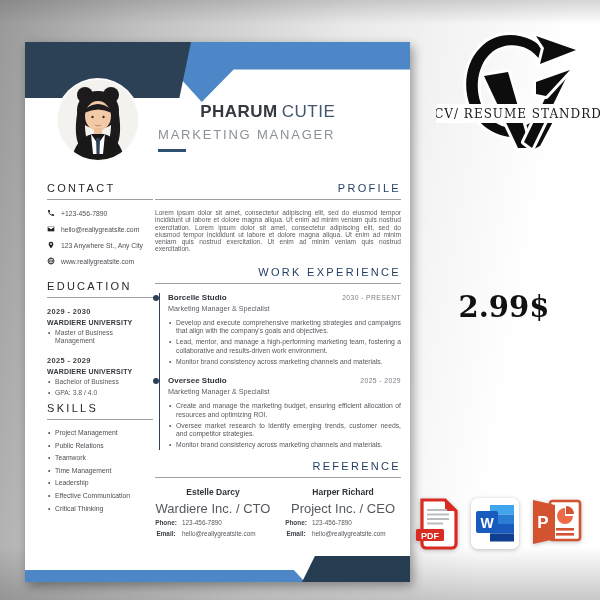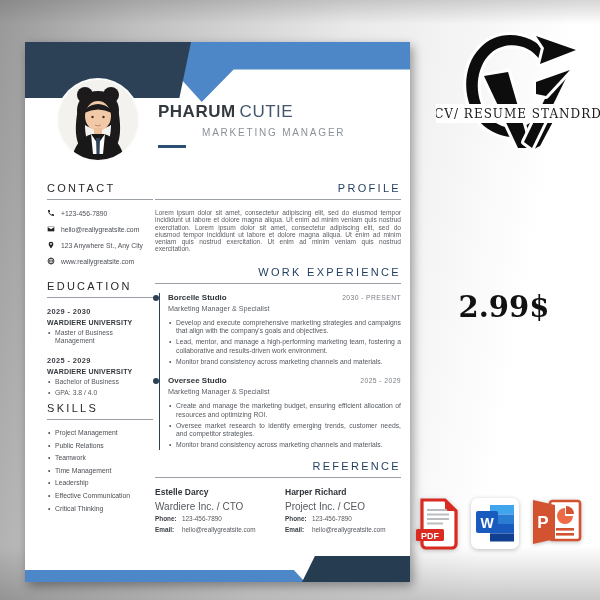--- a/index.html
+++ b/index.html
@@ -18,25 +18,25 @@
     background:#fff; z-index:1; box-shadow: 3px 4px 10px rgba(0,0,0,.38); }
 
   .h-blue { position:absolute; left:140px; top:0; width:245px; height:60px; background:#4d87c7;
     clip-path: polygon(0 0, 100% 0, 100% 46%, 28% 46%, 15% 100%, 3% 46%, 0 52%); }
   .h-navy { position:absolute; left:0; top:0; width:166px; height:56px; background:#2c4156;
     clip-path: polygon(0 0, 100% 0, 93% 100%, 0 100%); }
 
   .photo { position:absolute; left:33px; top:38px; width:80px; height:80px;
     border-radius:50%; overflow:hidden; background:#f4f2ef; box-shadow:0 0 0 2px #fdfdfd; }
 
-  .name-block { position:absolute; left:133px; top:60px; }
+  .name-block { position:absolute; left:133px; top:60px;text-align:right; }
   .name { font-size:17px; letter-spacing:.5px; }
   .name .first { font-weight:bold; color:#33393f; }
   .name .last  { font-weight:normal; color:#44566b; margin-left:4px; }
-  .jobtitle { margin-top:5px; font-size:10px; letter-spacing:1.8px; color:#8b9198;margin-left:44px; }
+  .jobtitle { margin-top:5px; font-size:13px; letter-spacing:1.8px; color:#8b9198; }
   .name-rule { margin-top:7px; width:28px; height:3px; background:#2d4f71; }
 
   .sec { position:absolute; }
   .sec h3 { font-size:11px; font-weight:normal; letter-spacing:2.3px; color:#26282b;
     border-bottom:1.5px solid #9aa0a5; padding-bottom:5px; margin-bottom:9px; }
   .sec.right h3 { color:#1f3c5e;text-align:right; }
 
   .col-l { left:22px; width:106px; }
   .col-r { left:130px; width:246px; }
 
@@ -59,24 +59,24 @@
   .w-entry { position:relative; margin-bottom:10px; }
   .w-entry .dot { position:absolute; left:-15.5px; top:1.5px; width:6px; height:6px;
     border-radius:50%; background:#2c4156; }
   .w-head { display:flex; justify-content:space-between; align-items:baseline; }
   .w-company { font-size:8px; font-weight:bold; color:#2f343a; }
   .w-dates { font-size:6.8px; color:#7a7f85; letter-spacing:.4px; }
   .w-role { font-size:7.2px; color:#5a5f66; margin-top:2px; }
   .w-bullets { margin-top:6px; }
   .w-bullets .b-item { margin-top:2.5px; text-align:justify; }
 
-  .ref-cols { display:flex; gap:14px; }
+  .ref-cols { display:flex; gap:14px;text-align:center; }
   .ref { flex:1; }
   .ref .r-name { font-size:8.5px; font-weight:bold; color:#2f343a; }
-  .ref .r-org  { font-size:10px; color:#55595e; margin-top:3.5px; }
+  .ref .r-org  { font-size:13px; color:#55595e; margin-top:3.5px; }
   .ref .r-line { display:flex; gap:5px; margin-top:3.5px; font-size:6.4px; }
   .ref .r-label { font-weight:bold; color:#3a3e44; min-width:22px; }
   .ref .r-val { color:#55595e; }
 
   .b-blue { position:absolute; left:0; bottom:0; width:280px; height:12px; background:#4d87c7;
     clip-path: polygon(0 0, 96% 0, 100% 100%, 0 100%); }
   .b-navy { position:absolute; right:0; bottom:0; width:108px; height:26px; background:#263c50;
     clip-path: polygon(12% 0, 100% 0, 100% 100%, 0 100%); }
 
   

